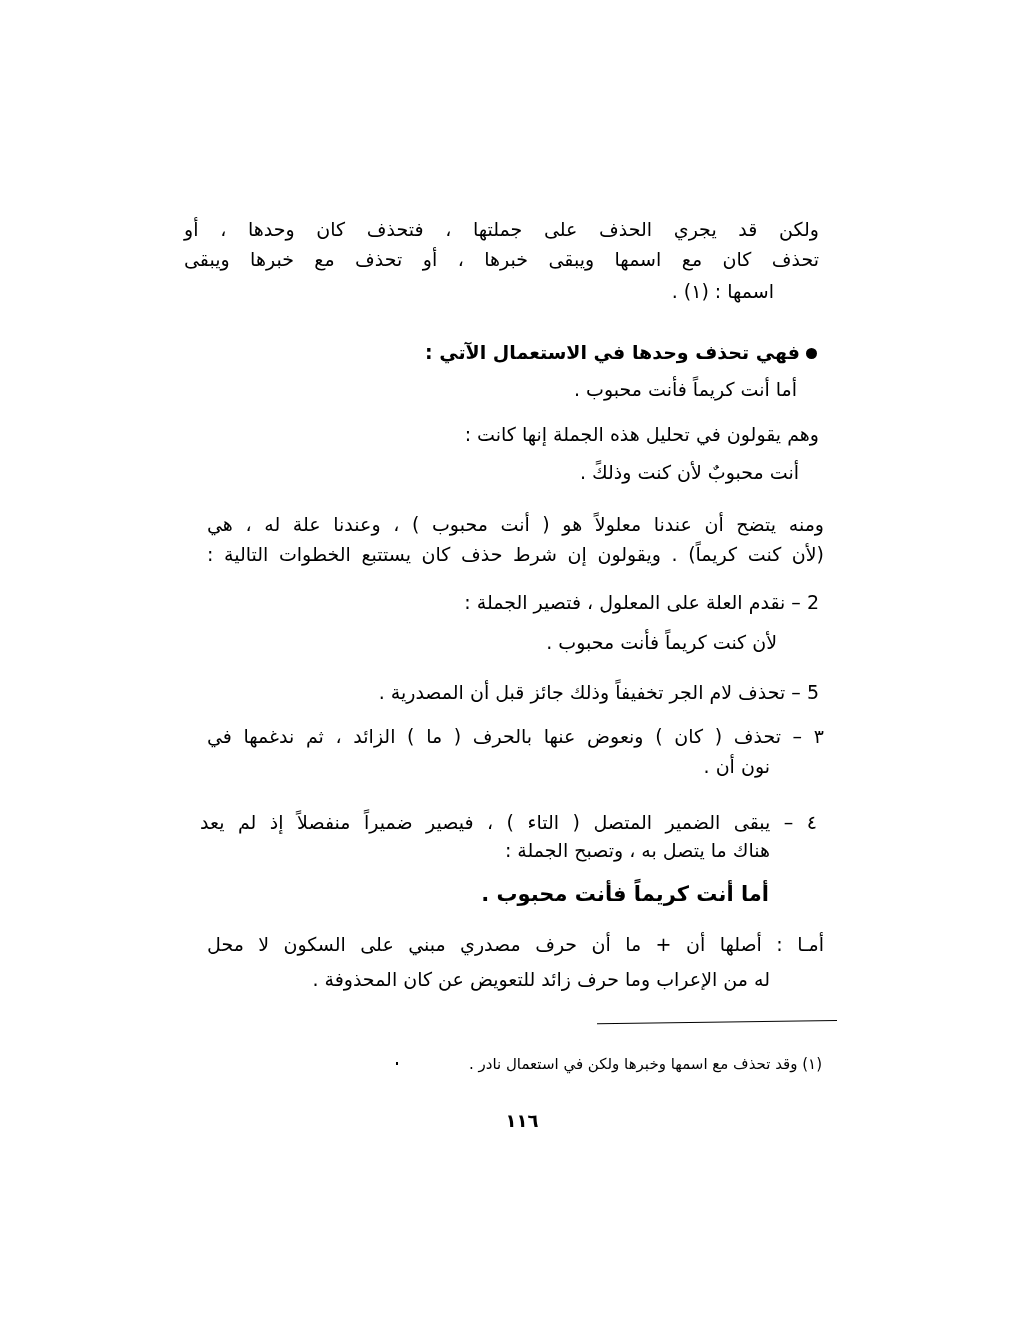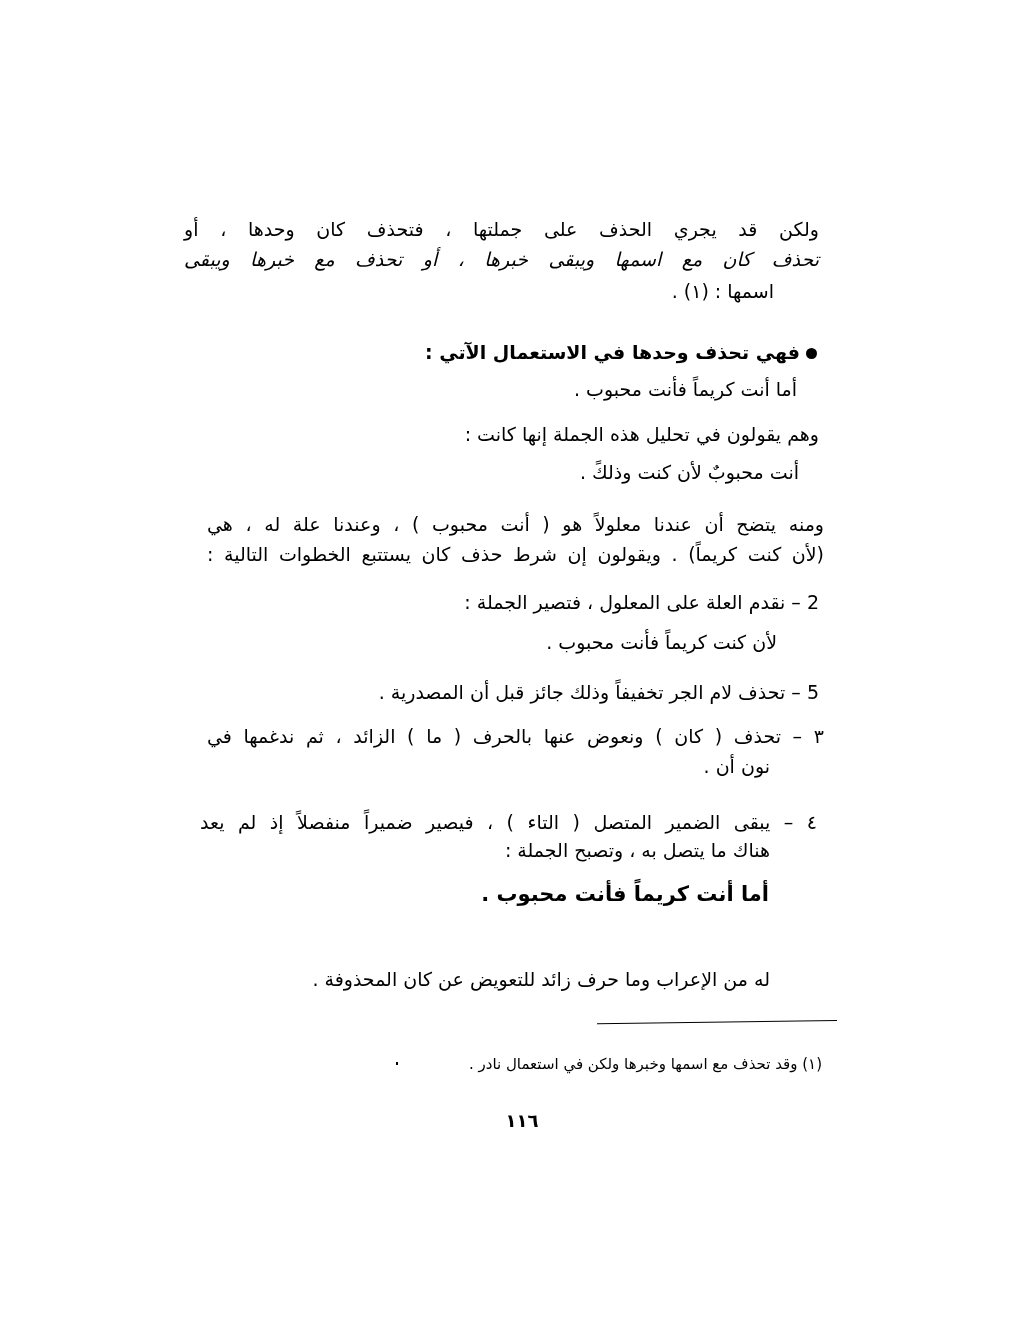--- a/index.html
+++ b/index.html
@@ -71,21 +71,21 @@
       width: 2px; height: 3px;
       background: #000;
     }
   </style>
 </head>
 <body>
 
 <div class="page">
 
   <div class="line justify" style="top:215px; left:172px; width:635px;">ولكن قد يجري الحذف على جملتها ، فتحذف كان وحدها ، أو</div>
-  <div class="line justify" style="top:245px; left:172px; width:635px;font-style:italic;">تحذف كان مع اسمها ويبقى خبرها ، أو تحذف مع خبرها ويبقى</div>
+  <div class="line justify" style="top:245px; left:172px; width:635px;">تحذف كان مع اسمها ويبقى خبرها ، أو تحذف مع خبرها ويبقى</div>
   <div class="line" style="top:277px; right:258px;">اسمها : (١) .</div>
 
   <div class="line bold" style="top:338px; right:215px;">
     <span class="bullet"></span><span>فهي تحذف وحدها في الاستعمال الآتي :</span>
   </div>
   <div class="line" style="top:375px; right:235px;">أما أنت كريماً فأنت محبوب .</div>
   <div class="line" style="top:420px; right:213px;">وهم يقولون في تحليل هذه الجملة إنها كانت :</div>
   <div class="line" style="top:458px; right:233px;">أنت محبوبٌ لأن كنت وذلكً .</div>
 
   <div class="line justify" style="top:510px; left:195px; width:617px;">ومنه يتضح أن عندنا معلولاً هو ( أنت محبوب ) ، وعندنا علة له ، هي</div>
@@ -96,20 +96,21 @@
 
   <div class="line" style="top:678px; right:213px;">5 – تحذف لام الجر تخفيفاً وذلك جائز قبل أن المصدرية .</div>
 
   <div class="line justify" style="top:722px; left:195px; width:617px;">٣ – تحذف ( كان ) ونعوض عنها بالحرف ( ما ) الزائد ، ثم ندغمها في</div>
   <div class="line" style="top:752px; right:262px;">نون أن .</div>
 
   <div class="line justify" style="top:808px; left:188px; width:617px;">٤ – يبقى الضمير المتصل ( التاء ) ، فيصير ضميراً منفصلاً إذ لم يعد</div>
   <div class="line" style="top:836px; right:262px;">هناك ما يتصل به ، وتصبح الجملة :</div>
   <div class="line bold" style="top:880px; right:263px; font-size:21px;">أما أنت كريماً فأنت محبوب .</div>
 
+  <div class="line justify" style="top:930px; left:195px; width:617px;">أمـا : أصلها أن + ما أن حرف مصدري مبني على السكون لا محل</div>
   <div class="line" style="top:965px; right:262px;">له من الإعراب وما حرف زائد للتعويض عن كان المحذوفة .</div>
 
   <div class="rule"></div>
 
   <div class="line footnote" style="top:1050px; right:210px;text-align:center;">(١) وقد تحذف مع اسمها وخبرها ولكن في استعمال نادر .</div>
   <div class="speck"></div>
 
   <div class="pagenum">١١٦</div>
 
 </div>

